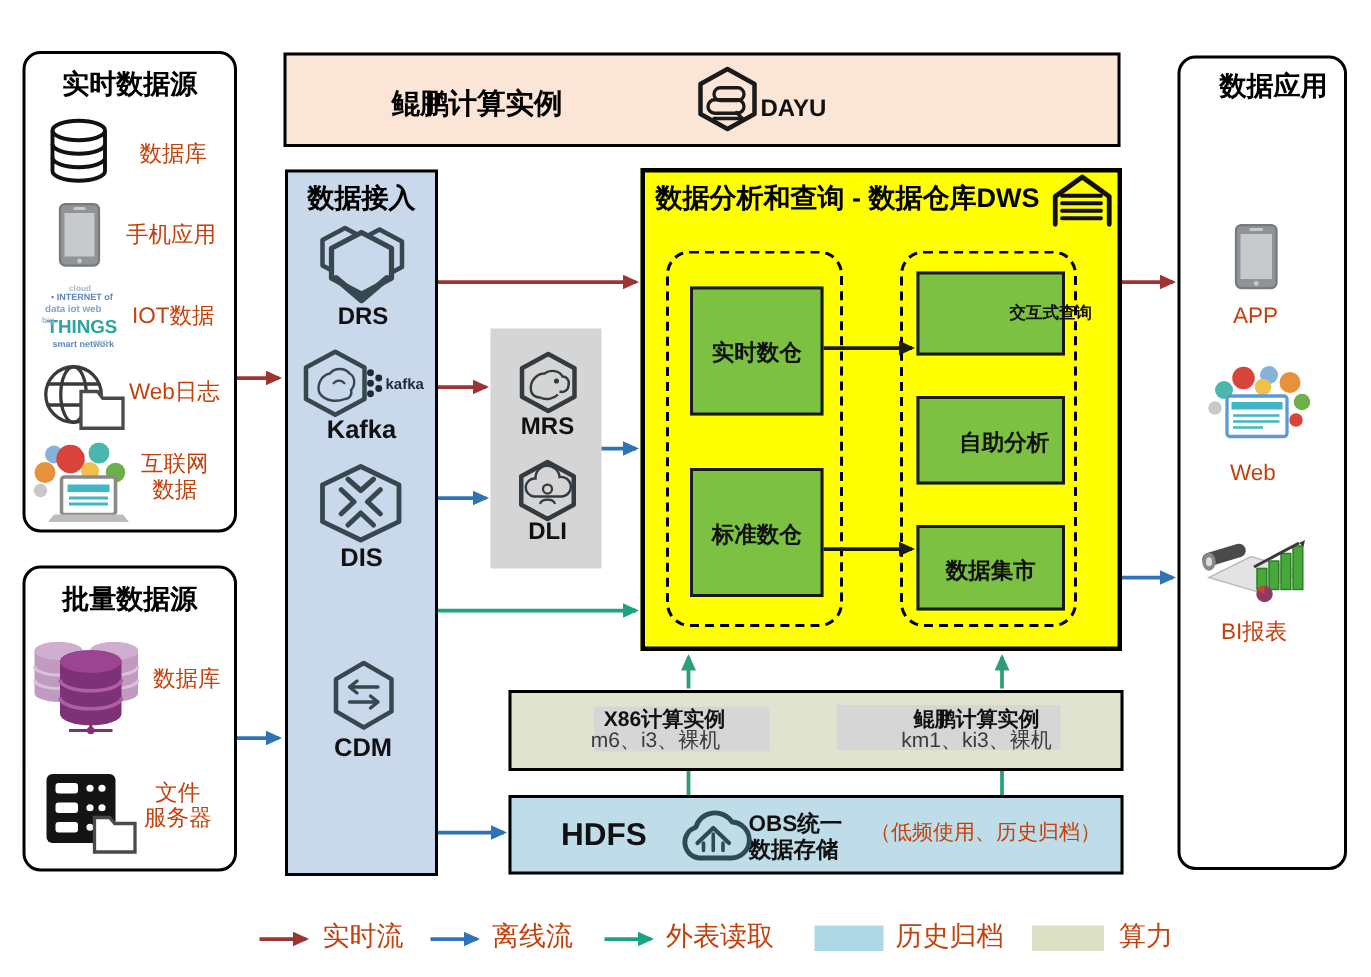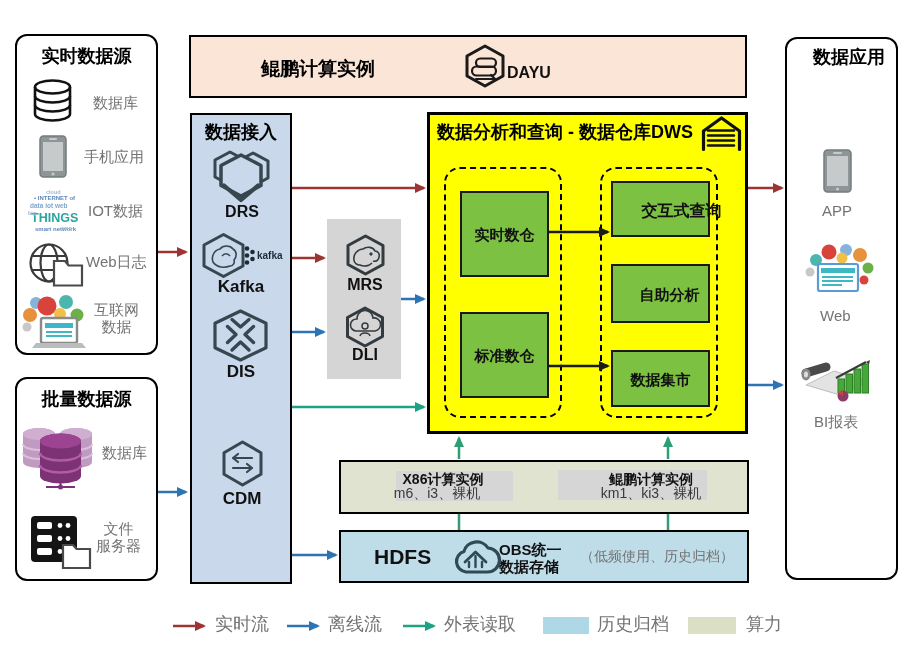--- a/index.html
+++ b/index.html
@@ -1,19 +1,19 @@
 <!DOCTYPE html>
 <html><head>
 <meta charset="utf-8">
 <style>
 html,body{margin:0;padding:0;}
 body{width:914px;height:651px;position:relative;background:#fff;font-family:"Liberation Sans",sans-serif;overflow:hidden;}
 .abs{position:absolute;}
 .box{position:absolute;box-sizing:border-box;}
-.lbl{position:absolute;color:#737373;font-size:15px;line-height:17px;text-align:center;}
+.lbl{position:absolute;color:#c2410c;font-size:15px;line-height:17px;text-align:center;}
 .ttl{position:absolute;color:#000;font-weight:bold;font-size:18px;text-align:center;}
 .ic-lbl{position:absolute;color:#111;font-weight:bold;text-align:center;}
 </style>
 </head>
 <body>
 
 <div class="box" style="left:15px;top:34px;width:143px;height:321px;border:2.5px solid #000;border-radius:12px;background:#fff;"></div>
 <div class="box" style="left:15px;top:377px;width:143px;height:204px;border:2.5px solid #000;border-radius:12px;background:#fff;"></div>
 <div class="box" style="left:189px;top:35px;width:558px;height:63px;border:2.5px solid #000;background:#FBE5D6;"></div>
 <div class="box" style="left:190px;top:113px;width:102px;height:471px;border:2px solid #000;background:#C9D8EB;"></div>
@@ -52,32 +52,32 @@
 
 <div class="ic-lbl" style="left:217px;top:203px;width:50px;font-size:16px;">DRS</div>
 <div class="ic-lbl" style="left:206px;top:277px;width:70px;font-size:17px;">Kafka</div>
 <div class="ic-lbl" style="left:216px;top:362px;width:50px;font-size:17px;">DIS</div>
 <div class="ic-lbl" style="left:217px;top:489px;width:50px;font-size:17px;">CDM</div>
 <div class="ic-lbl" style="left:340px;top:276px;width:50px;font-size:16px;">MRS</div>
 <div class="ic-lbl" style="left:341px;top:346px;width:48px;font-size:16px;">DLI</div>
 
 <div class="ic-lbl" style="left:460px;top:226px;width:89px;font-size:15px;">实时数仓</div>
 <div class="ic-lbl" style="left:460px;top:347px;width:89px;font-size:15px;">标准数仓</div>
-<div class="ic-lbl" style="left:611px;top:201px;width:99px;font-size:16px;padding-left:21px;">交互式查询</div>
+<div class="ic-lbl" style="left:630px;top:201px;width:99px;font-size:11px;padding-left:21px;">交互式查询</div>
 <div class="ic-lbl" style="left:611px;top:286px;width:117px;font-size:15px;">自助分析</div>
 <div class="ic-lbl" style="left:611px;top:371px;width:99px;font-size:15px;">数据集市</div>
 
 <div class="ic-lbl" style="left:383px;top:471px;width:120px;font-size:14px;">X86计算实例</div>
 <div class="lbl" style="left:377px;top:485px;width:120px;font-size:14px;color:#3a3a3a;">m6、i3、裸机</div>
 <div class="ic-lbl" style="left:591px;top:471px;width:120px;font-size:14px;">鲲鹏计算实例</div>
 <div class="lbl" style="left:591px;top:485px;width:120px;font-size:14px;color:#3a3a3a;">km1、ki3、裸机</div>
 
 <div class="ic-lbl" style="left:374px;top:545px;font-size:21px;">HDFS</div>
 <div class="ic-lbl" style="left:499px;top:541px;font-size:15px;line-height:17px;text-align:left;">OBS统一<br>数据存储</div>
-<div class="lbl" style="left:580px;top:548px;font-size:14px;">（低频使用、历史归档）</div>
+<div class="lbl" style="left:580px;top:548px;font-size:14px;font-family:Liberation Mono, monospace;">（低频使用、历史归档）</div>
 
 <div class="lbl" style="left:822px;top:202px;">APP</div>
 <div class="lbl" style="left:820px;top:307px;">Web</div>
 <div class="lbl" style="left:814px;top:413px;">BI报表</div>
 
 <div class="lbl" style="left:215px;top:616px;font-size:18px;">实时流</div>
 <div class="lbl" style="left:328px;top:616px;font-size:18px;">离线流</div>
 <div class="lbl" style="left:444px;top:616px;font-size:18px;">外表读取</div>
 <div class="lbl" style="left:597px;top:616px;font-size:18px;">历史归档</div>
 <div class="lbl" style="left:746px;top:616px;font-size:18px;">算力</div>

